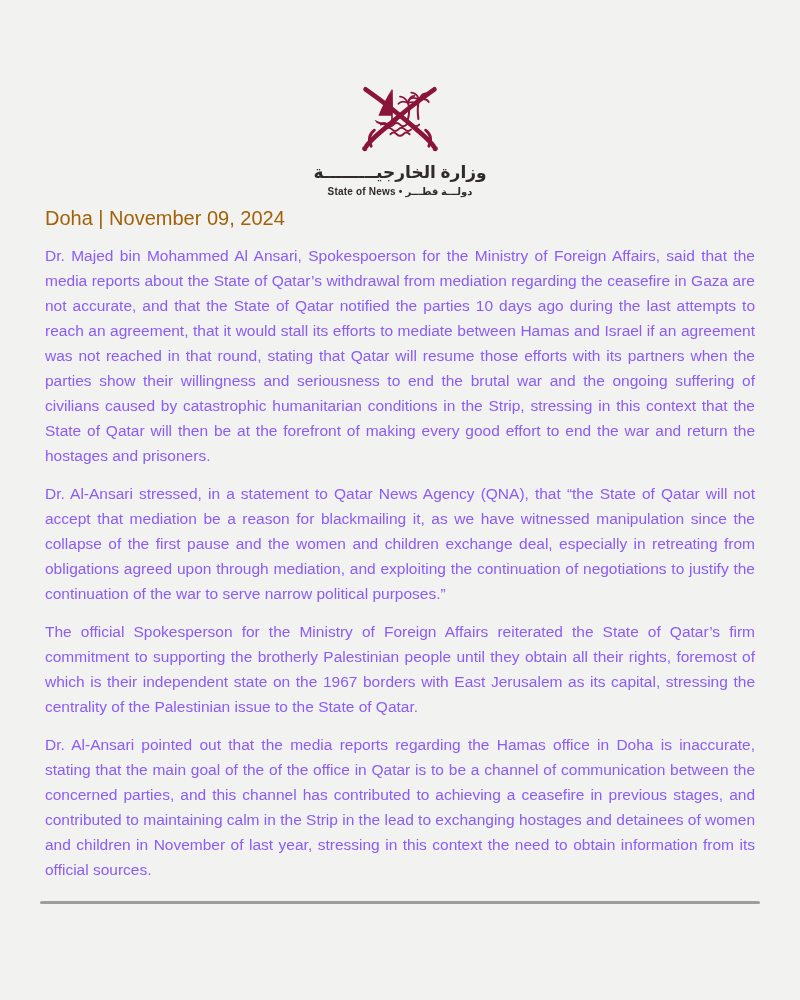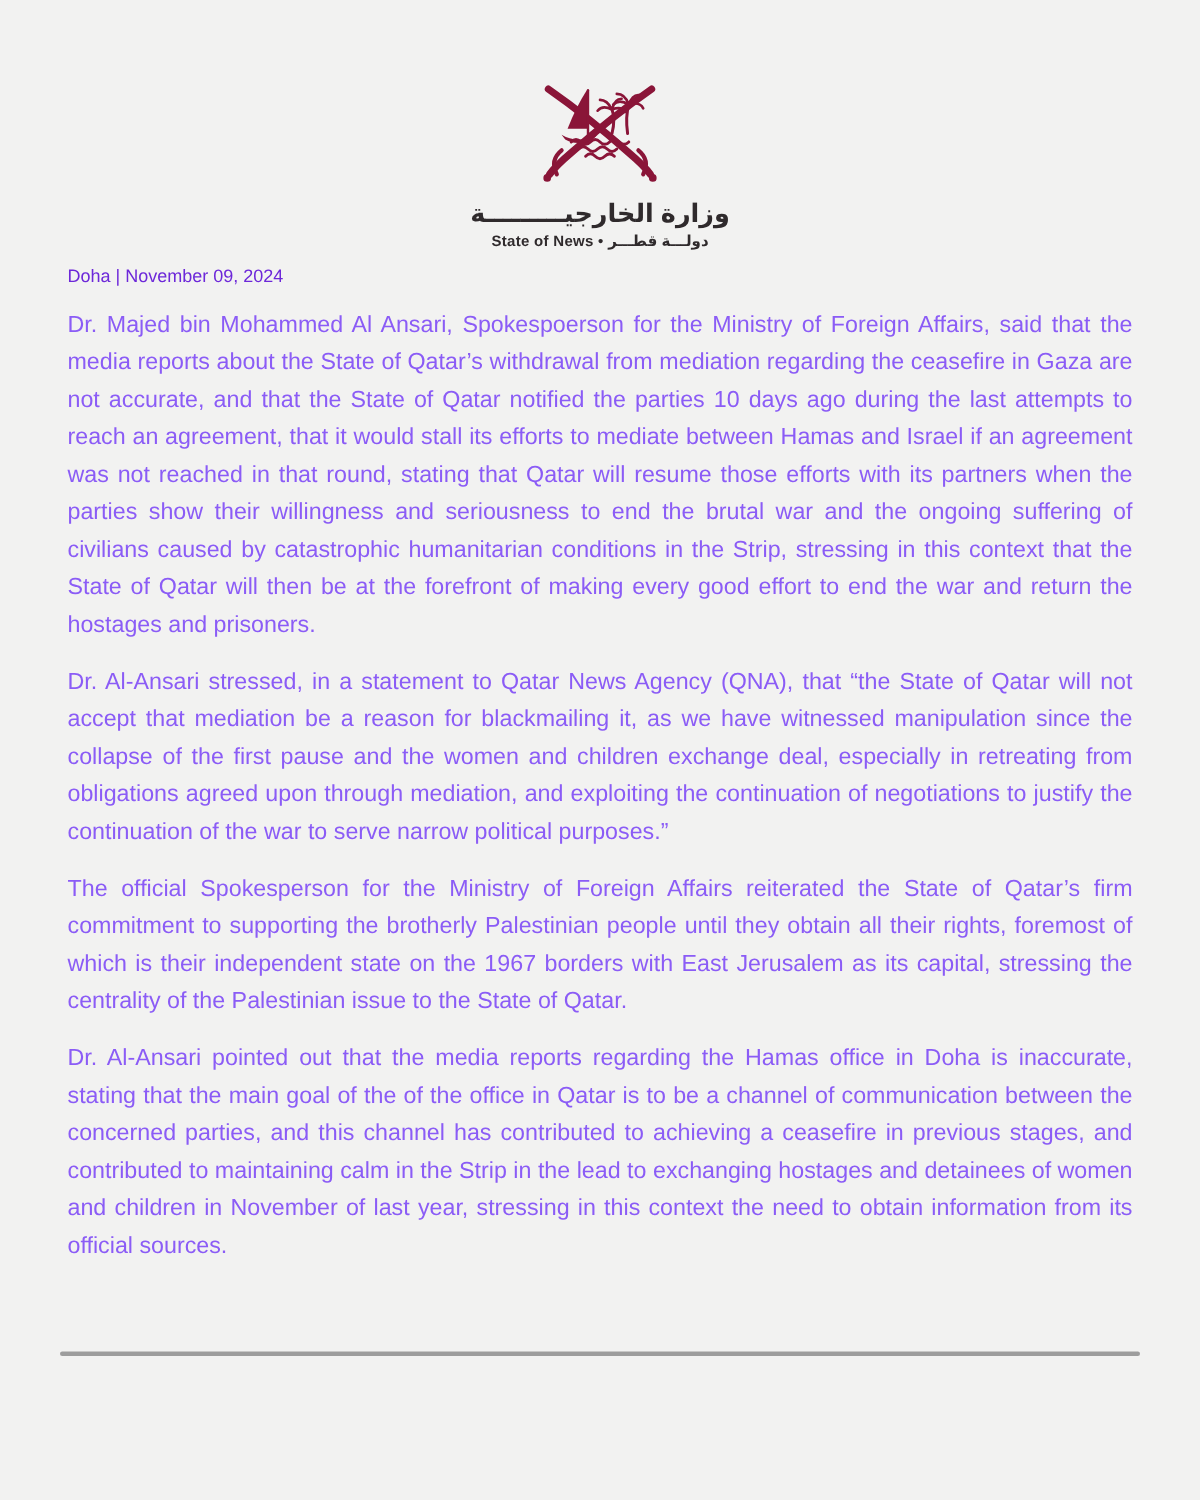--- a/index.html
+++ b/index.html
@@ -9,20 +9,21 @@
     background:#f2f2f1;
     font-family:"Liberation Sans","DejaVu Sans",sans-serif;
     overflow:hidden;
     color:#3d3d3d;
   }
   
   .logo-block{
     padding-top:50px;
     display:flex;flex-direction:column;align-items:center;
     text-align:center;
+    margin-top:30px;
   }
   .emblem{width:96px;height:78px;color:#8A1538;}
   .arabic-title{
     margin-top:6px;
     font-size:17px;font-weight:bold;color:#2f2a2c;
     direction:rtl;line-height:1.1;
   }
   .english-title{
     margin-top:3px;
     font-size:17.5px;font-weight:bold;color:#2b2728;
@@ -37,21 +38,21 @@
   .headline{
     margin:26px auto 0;
     max-width:690px;
     text-align:center;
     font-size:24px;font-weight:bold;
     line-height:1.38;
     color:#86775A;
   }
   .dateline{
     margin:10px 45px 0;
-    font-size:12px;color:#6d28d9;
+    font-size:20px;color:#a16207;
   }
   
   .body-text{margin:4px 45px 0;}
   .body-text p{
     margin:13px 0 0;
     font-size:15.5px;
     line-height:25px;
     text-align:justify;
     color:#8b5cf6;
   }

